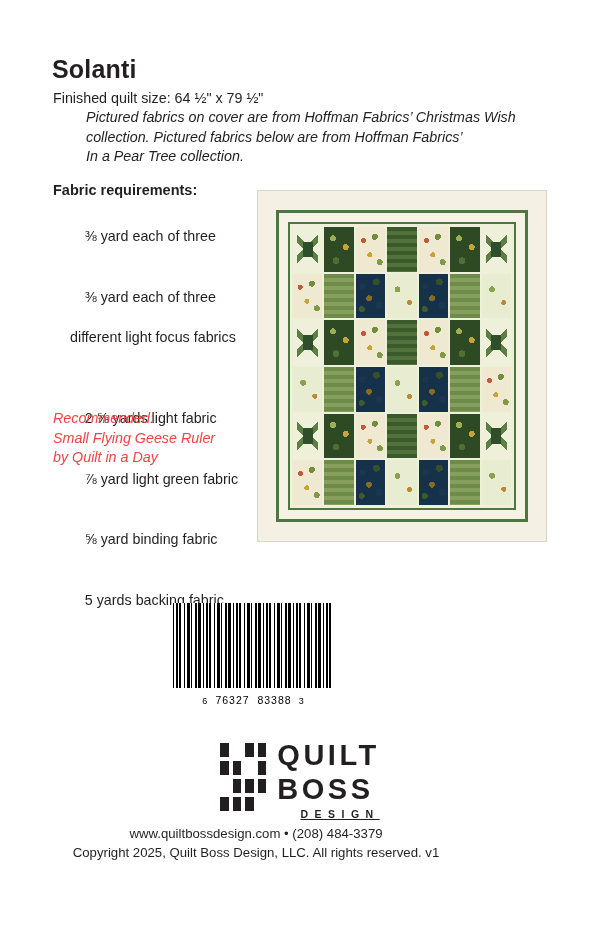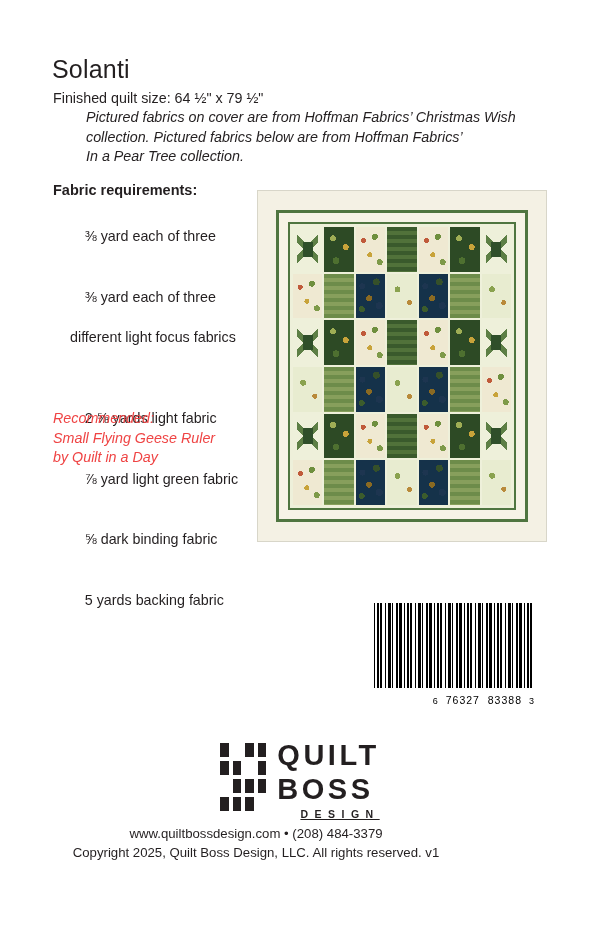--- a/index.html
+++ b/index.html
@@ -20,21 +20,21 @@
     left: 0; top: 0;
     width: 600px; height: 925px;
   }
 
   
   .title {
     position: absolute;
     left: 52px;
     top: 55px;
     font-size: 25px;
-    font-weight: 400;
+    font-weight: 700;
     letter-spacing: 0.2px;
     color: #231f20;
   }
 
   
   .intro {
     position: absolute;
     left: 53px;
     top: 89px;
     width: 470px;
@@ -185,22 +185,21 @@
     background: repeating-linear-gradient(
       180deg, #3a5a2c 0 4px, #51723a 4px 8px);
   }
 
   
   .barcode-area {
     position: absolute;
     left: 0;
     top: 603px;
     width: 507px;
-    text-align: right;
-    margin-left: 28px;
+    text-align: center;
   }
   .barcode {
     display: inline-block;
     height: 85px;
     width: 161px;
     background-image: repeating-linear-gradient(
       90deg,
       #000 0 1px, #fff 1px 3px, #000 3px 5px, #fff 5px 6px,
       #000 6px 8px, #fff 8px 11px, #000 11px 12px, #fff 12px 14px,
       #000 14px 17px, #fff 17px 18px, #000 18px 19px, #fff 19px 22px,
@@ -299,21 +298,21 @@
         <span>⅜ yard each of three</span>
         <span class="indent">different light focus fabrics</span>
       </li>
       <li>
         <span>2 ⅝ yards light fabric</span>
       </li>
       <li>
         <span>⅞ yard light green fabric</span>
       </li>
       <li>
-        <span>⅝ dark binding fabric</span>
+        <span>⅝ yard binding fabric</span>
       </li>
       <li>
         <span>5 yards backing fabric</span>
       </li>
     </ul>
   </div>
 
   <div class="recommended">
     <div>Recommended:</div>
     <div>Small Flying Geese Ruler</div>

